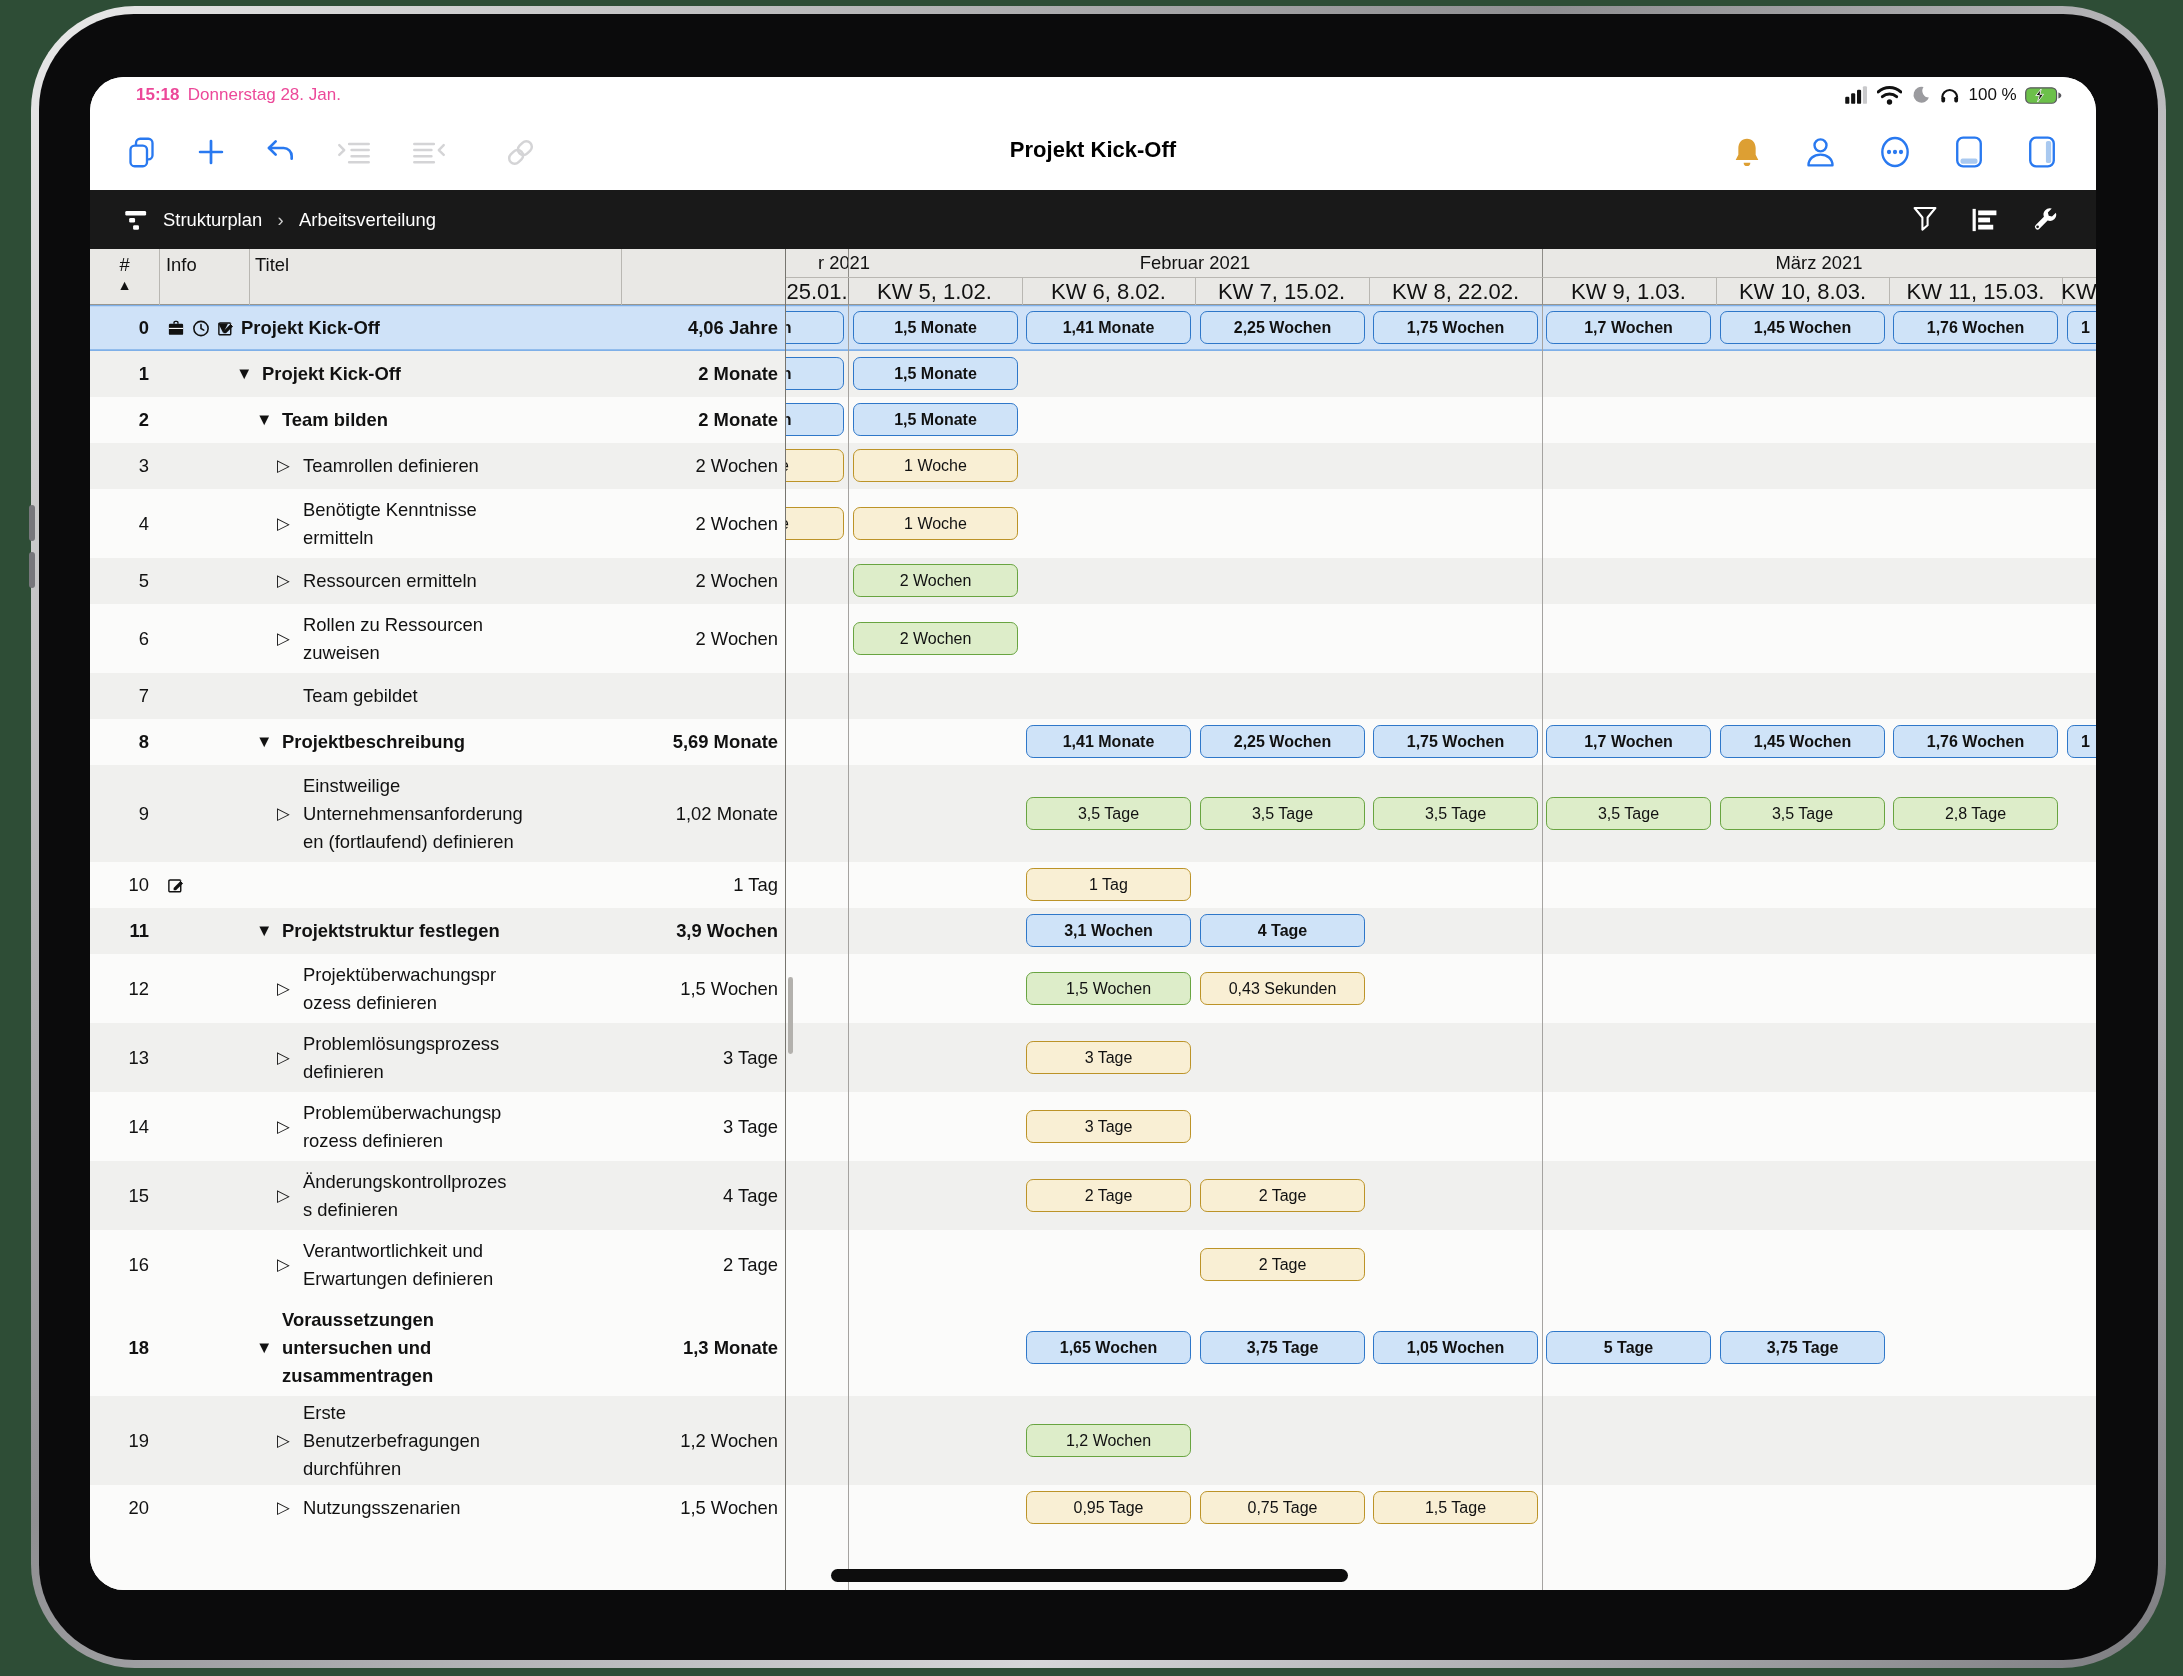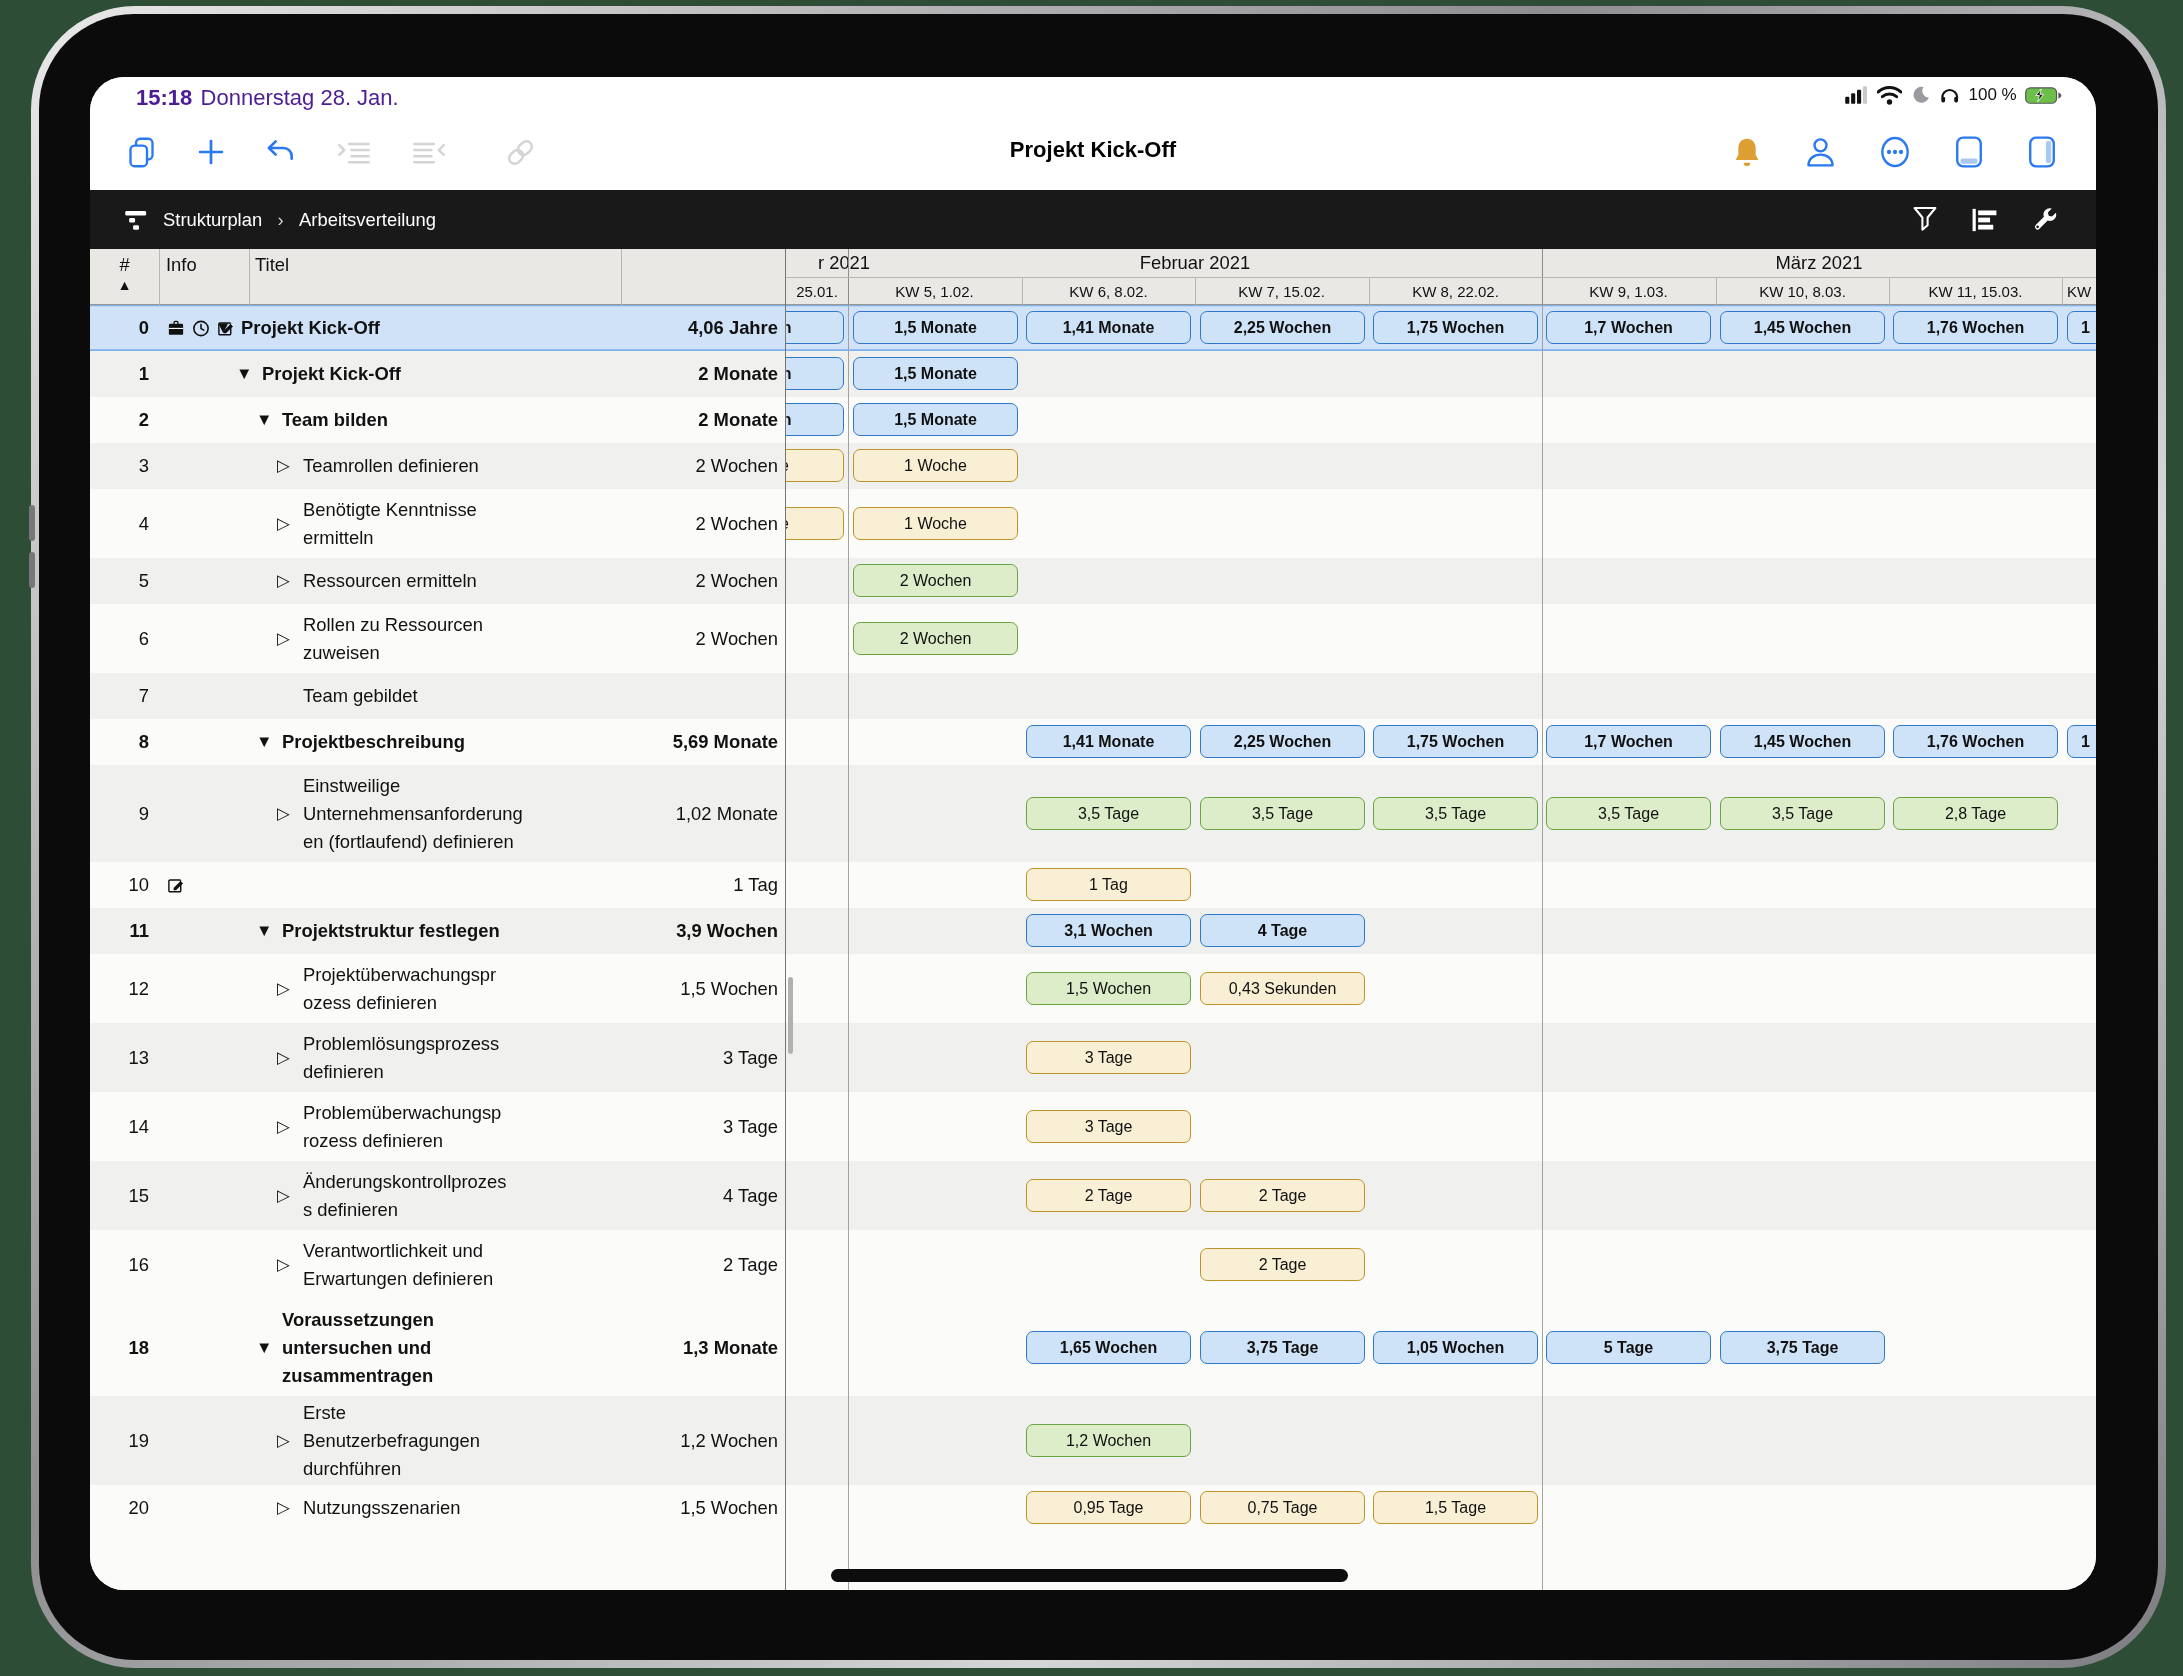--- a/index.html
+++ b/index.html
@@ -4,21 +4,21 @@
 <style>
   html,body{margin:0;padding:0;}
   body{width:2183px;height:1677px;background:#2e4d36;font-family:"Liberation Sans",sans-serif;position:relative;overflow:hidden;}
   .device{position:absolute;left:31px;top:6px;width:2135px;height:1662px;border-radius:104px;
     background:linear-gradient(135deg,#e9e9e9,#8f8f92 40%,#d6d6d8 70%,#7c7c80);}
   .bezel{position:absolute;left:8.3px;top:8.3px;right:8.3px;bottom:8.3px;border-radius:95px;background:#0b0b0c;}
   .side-btn{position:absolute;background:#77777c;border-radius:3.6px;}
   .screen{position:absolute;left:59px;top:71px;width:2006px;height:1513px;border-radius:34px;background:#ffffff;overflow:hidden;}
   
   .statusbar{position:absolute;left:0;top:0;width:100%;height:37px;background:#fff;}
-  .sb-left{position:absolute;left:46px;top:8.3px;font-size:22px;color:#4c1d95;text-align:right;}
+  .sb-left{position:absolute;left:46px;top:8.3px;font-size:17px;color:#ec4899;text-align:right;}
   .sb-time{font-weight:700;}
   .sb-date{font-weight:400;margin-left:8.3px;}
   .sb-right{position:absolute;right:34px;top:6px;display:flex;align-items:center;gap:8.3px;height:24px;}
   .sb-pct{font-size:17px;color:#111;}
   
   .toolbar{position:absolute;left:0;top:37px;width:100%;height:76px;background:#fff;}
   .tb-title{position:absolute;left:0;right:0;top:22.6px;text-align:center;font-size:22px;font-weight:700;color:#000;}
   .tb-left{position:absolute;left:36px;top:0;height:100%;display:flex;align-items:center;gap:39px;}
   .tb-right{position:absolute;right:39px;top:0;height:100%;display:flex;align-items:center;gap:43px;}
   .tbtn{display:flex;align-items:center;justify-content:center;}
@@ -32,21 +32,21 @@
   .gridhead{position:absolute;left:0;top:0;width:2006px;height:56px;background:#e9e8e5;border-bottom:1.2px solid #98968f;box-sizing:border-box;}
   .th{position:absolute;top:0;height:56px;color:#111;font-size:18.4px;}
   .th-sep{position:absolute;top:0;width:1.2px;height:56px;background:#b9b7b2;}
   .th-num{left:0;width:69px;text-align:center;}
   .th-num .l1{margin-top:4.8px;} .th-num .l2{font-size:14.3px;margin-top:1.2px;}
   .th-info{left:76px;top:4.8px;}
   .th-title{left:165px;top:4.8px;}
   .th-work{left:531px;width:157px;text-align:right;top:4.8px;line-height:24px;margin-top:48px;}
   
   .g-month{position:absolute;top:0;height:28.5px;font-size:18.4px;color:#111;display:flex;align-items:center;justify-content:center;}
-  .g-week{position:absolute;top:28.5px;height:28px;font-size:15px;color:#111;display:flex;align-items:center;justify-content:center;}
+  .g-week{position:absolute;top:28.5px;height:28px;font-size:22px;color:#111;display:flex;align-items:center;justify-content:center;}
   .g-wsep{position:absolute;top:28.5px;width:1.2px;height:28px;background:#b9b7b2;}
   .g-mline-h{position:absolute;top:0;width:1.2px;height:56px;background:#8f8d88;}
   .g-hline{position:absolute;left:695px;top:28px;width:1311px;height:1.2px;background:#b9b7b2;}
   
   #rows{position:absolute;left:0;top:56px;width:2006px;}
   .row{position:relative;width:2006px;}
   .row.even{background:#fbfbfa;}
   .row.odd{background:#f0f0ee;}
   .row.sel{background:#cfe2f8;box-shadow:inset 0 1.2px 0 #7fb0e8, inset 0 -1.8px 0 #7fb0e8;}
   .c-num{position:absolute;left:0;top:0;bottom:0;width:59px;text-align:right;font-size:18.4px;color:#111;display:flex;align-items:center;justify-content:flex-end;}

